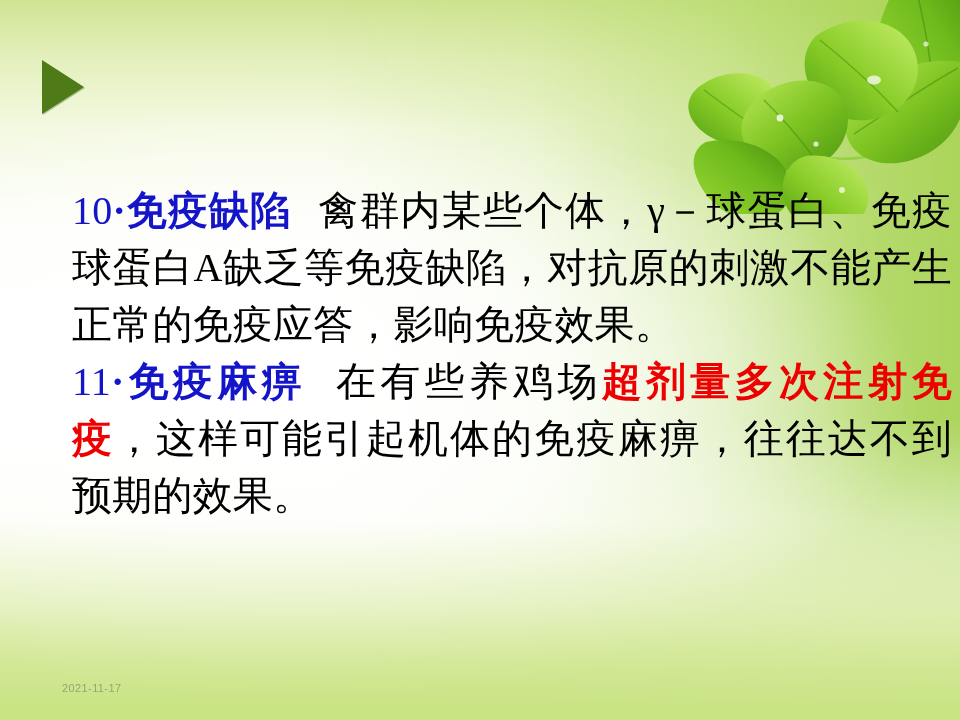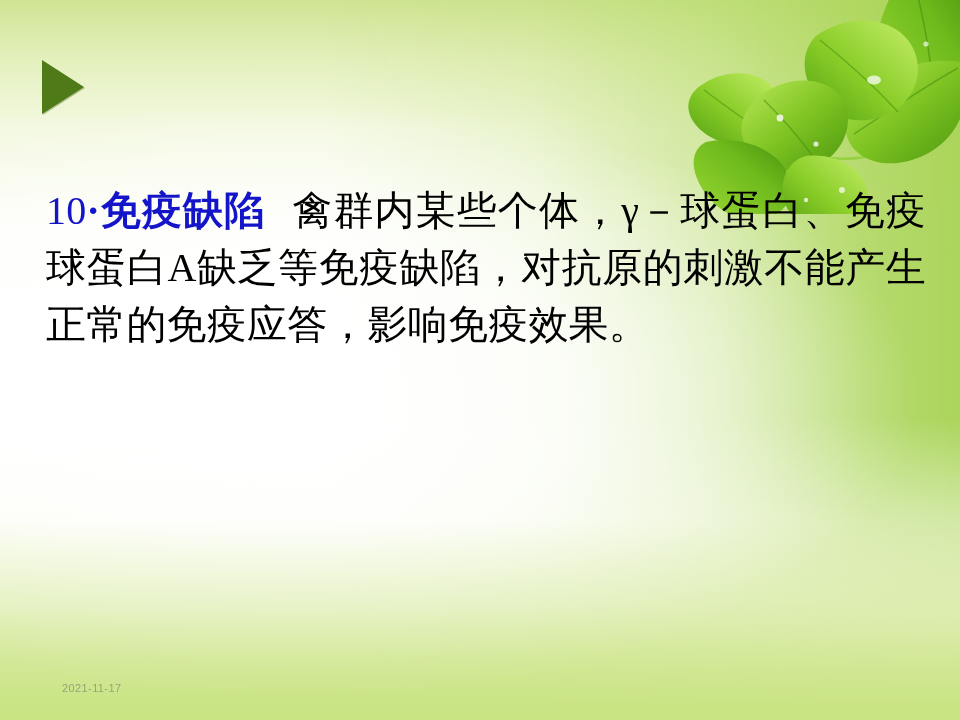--- a/index.html
+++ b/index.html
@@ -83,21 +83,21 @@
     height: 0;
     border-top: 27px solid transparent;
     border-bottom: 27px solid transparent;
     border-left: 42px solid #4e7a18;
     filter: drop-shadow(1px 1px 0 rgba(60,90,20,0.35));
   }
 
   
   .content {
     position: absolute;
-    left: 46px;
+    left: 72px;
     top: 182px;
     width: 880px;
   }
   .para {
     margin: 0;
     color: #000000;
     font-size: 40px;
     line-height: 57px;
     letter-spacing: 0.2px;
     white-space: pre-wrap;
@@ -185,18 +185,19 @@
       <circle cx="316" cy="60" r="2.6" fill="#ffffff" opacity="0.65"></circle>
     </svg>
   </div>
 
   <div class="triangle-marker"></div>
 
   <div class="content">
 
     <p class="para"><span class="hd-num latin">10</span><span class="hd">·</span><span class="hd">免疫缺陷</span><span class="gap"></span><span>禽群内某些个体，</span><span class="latin">γ</span><span>－球蛋白、免疫球蛋白</span><span class="latin">A</span><span>缺乏等免疫缺陷，对抗原的刺激不能产生正常的免疫应答，影响免疫效果。</span></p>
 
+    <p class="para"><span class="hd-num latin">11</span><span class="hd">·</span><span class="hd">免疫麻痹</span><span class="gap"></span><span>在有些养鸡场</span><span class="em-red">超剂量多次注射免疫</span><span>，这样可能引起机体的免疫麻痹，往往达不到预期的效果。</span></p>
 
   </div>
 
   <div class="date-stamp">2021-11-17</div>
 
 </div>
 
 </body></html>

